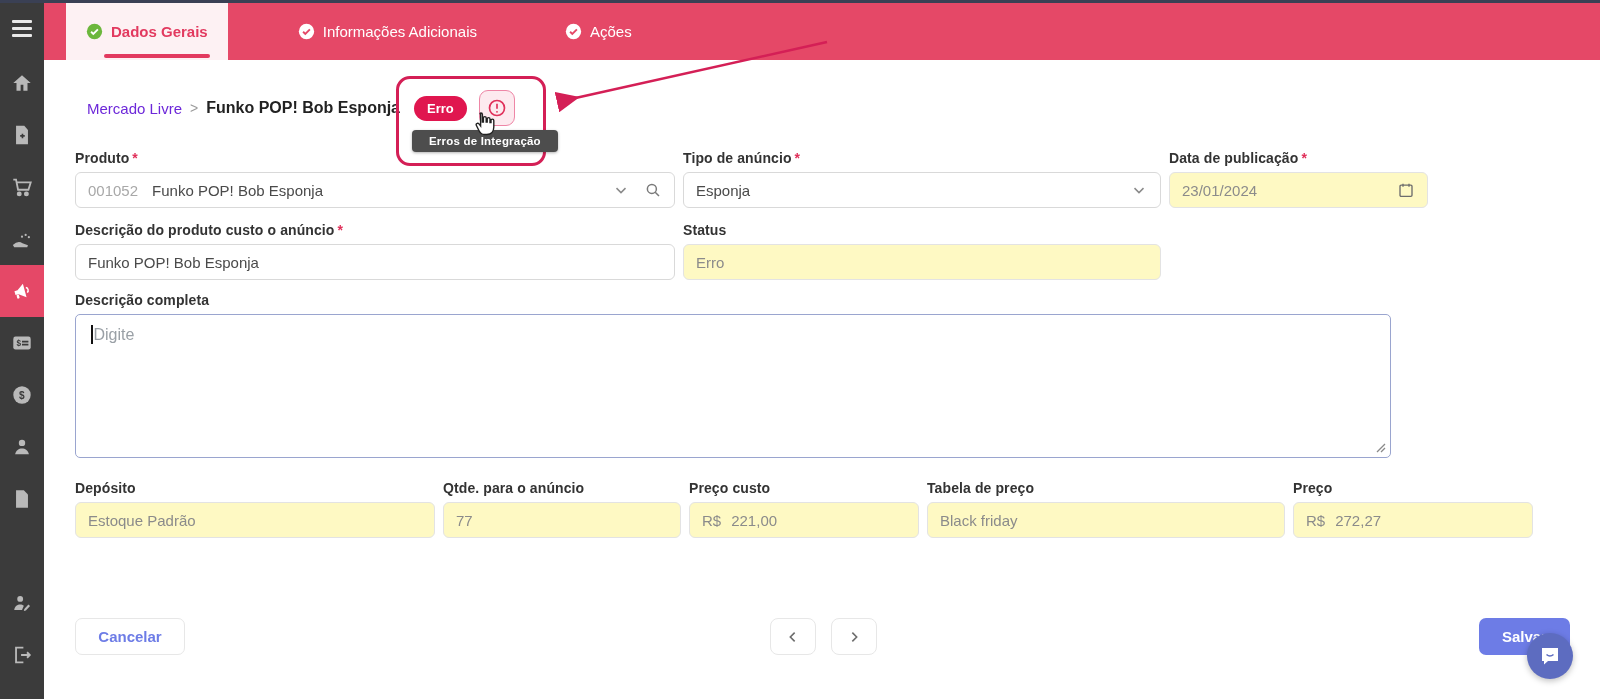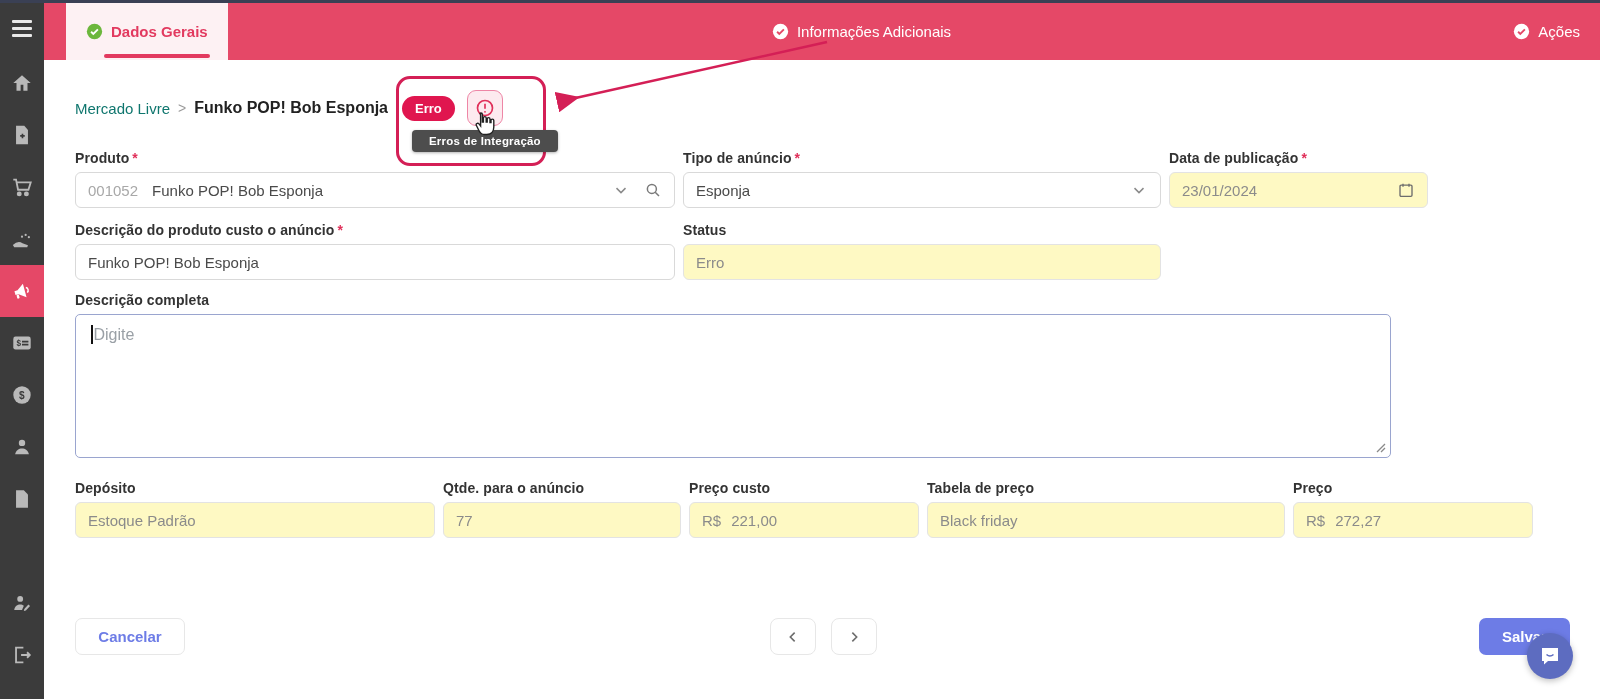--- a/index.html
+++ b/index.html
@@ -14,35 +14,35 @@
   .hamburger { display:flex; flex-direction:column; gap:4px; }
   .hamburger span { width:20px; height:3px; background:#e9e9e9; border-radius:1px; }
   .nav-cell { width:44px; height:52px; display:flex; align-items:center; justify-content:center; cursor:pointer; }
   .nav-cell svg { width:22px; height:22px; }
   .nav-cell.active { background:#e54867; }
   .side-spacer { flex:1; }
   .side-bottom { margin-bottom:18px; }
 
   
   .topbar { position:absolute; left:44px; top:3px; width:1556px; height:57px; background:#e54867;
-            display:flex; align-items:stretch;justify-content:space-between; }
+            display:flex; align-items:stretch; }
   .tab { display:flex; align-items:center; gap:8px; padding:0 20px; color:#fff; font-size:15px;
          font-weight:500; position:relative; cursor:pointer; white-space:nowrap; }
   .tab.active { background:#fdf1f3; color:#e23a5f; font-weight:700; margin-left:22px; }
   .tab.active .underline { position:absolute; left:38px; right:18px; bottom:2px; height:4px; background:#e23a5f; border-radius:2px; }
   .tab.t2 { margin-left:50px; }
   .tab.t3 { margin-left:48px; }
   .chk { width:17px; height:17px; flex:0 0 auto; }
 
   
   .content { position:absolute; left:44px; top:60px; width:1556px; height:639px; background:#fff;
              padding:0 30px 0 31px; }
 
   .breadcrumb-row { margin-top:26px; height:44px; display:flex; align-items:center; }
-  .crumb-parent { color:#0f766e; font-size:15px; cursor:pointer; }
+  .crumb-parent { color:#6d28d9; font-size:15px; cursor:pointer;margin-left:12px; }
   .crumb-sep { color:#9b9b9b; font-size:14px; margin:0 8px; }
   .crumb-current { color:#222; font-size:16px; font-weight:700; }
   .err-badge { margin-left:14px; background:#e0164f; color:#fff; font-size:13px; font-weight:700;
                padding:5px 13px; border-radius:14px; cursor:default; }
   .err-icon-btn { margin-left:12px; width:36px; height:36px; border-radius:9px; background:#fdeaef;
                   border:1.5px solid #ee86a6; display:flex; align-items:center; justify-content:center; cursor:pointer; }
 
   
   .row { display:flex; gap:8px; }
   .r1 { margin-top:20px; }

